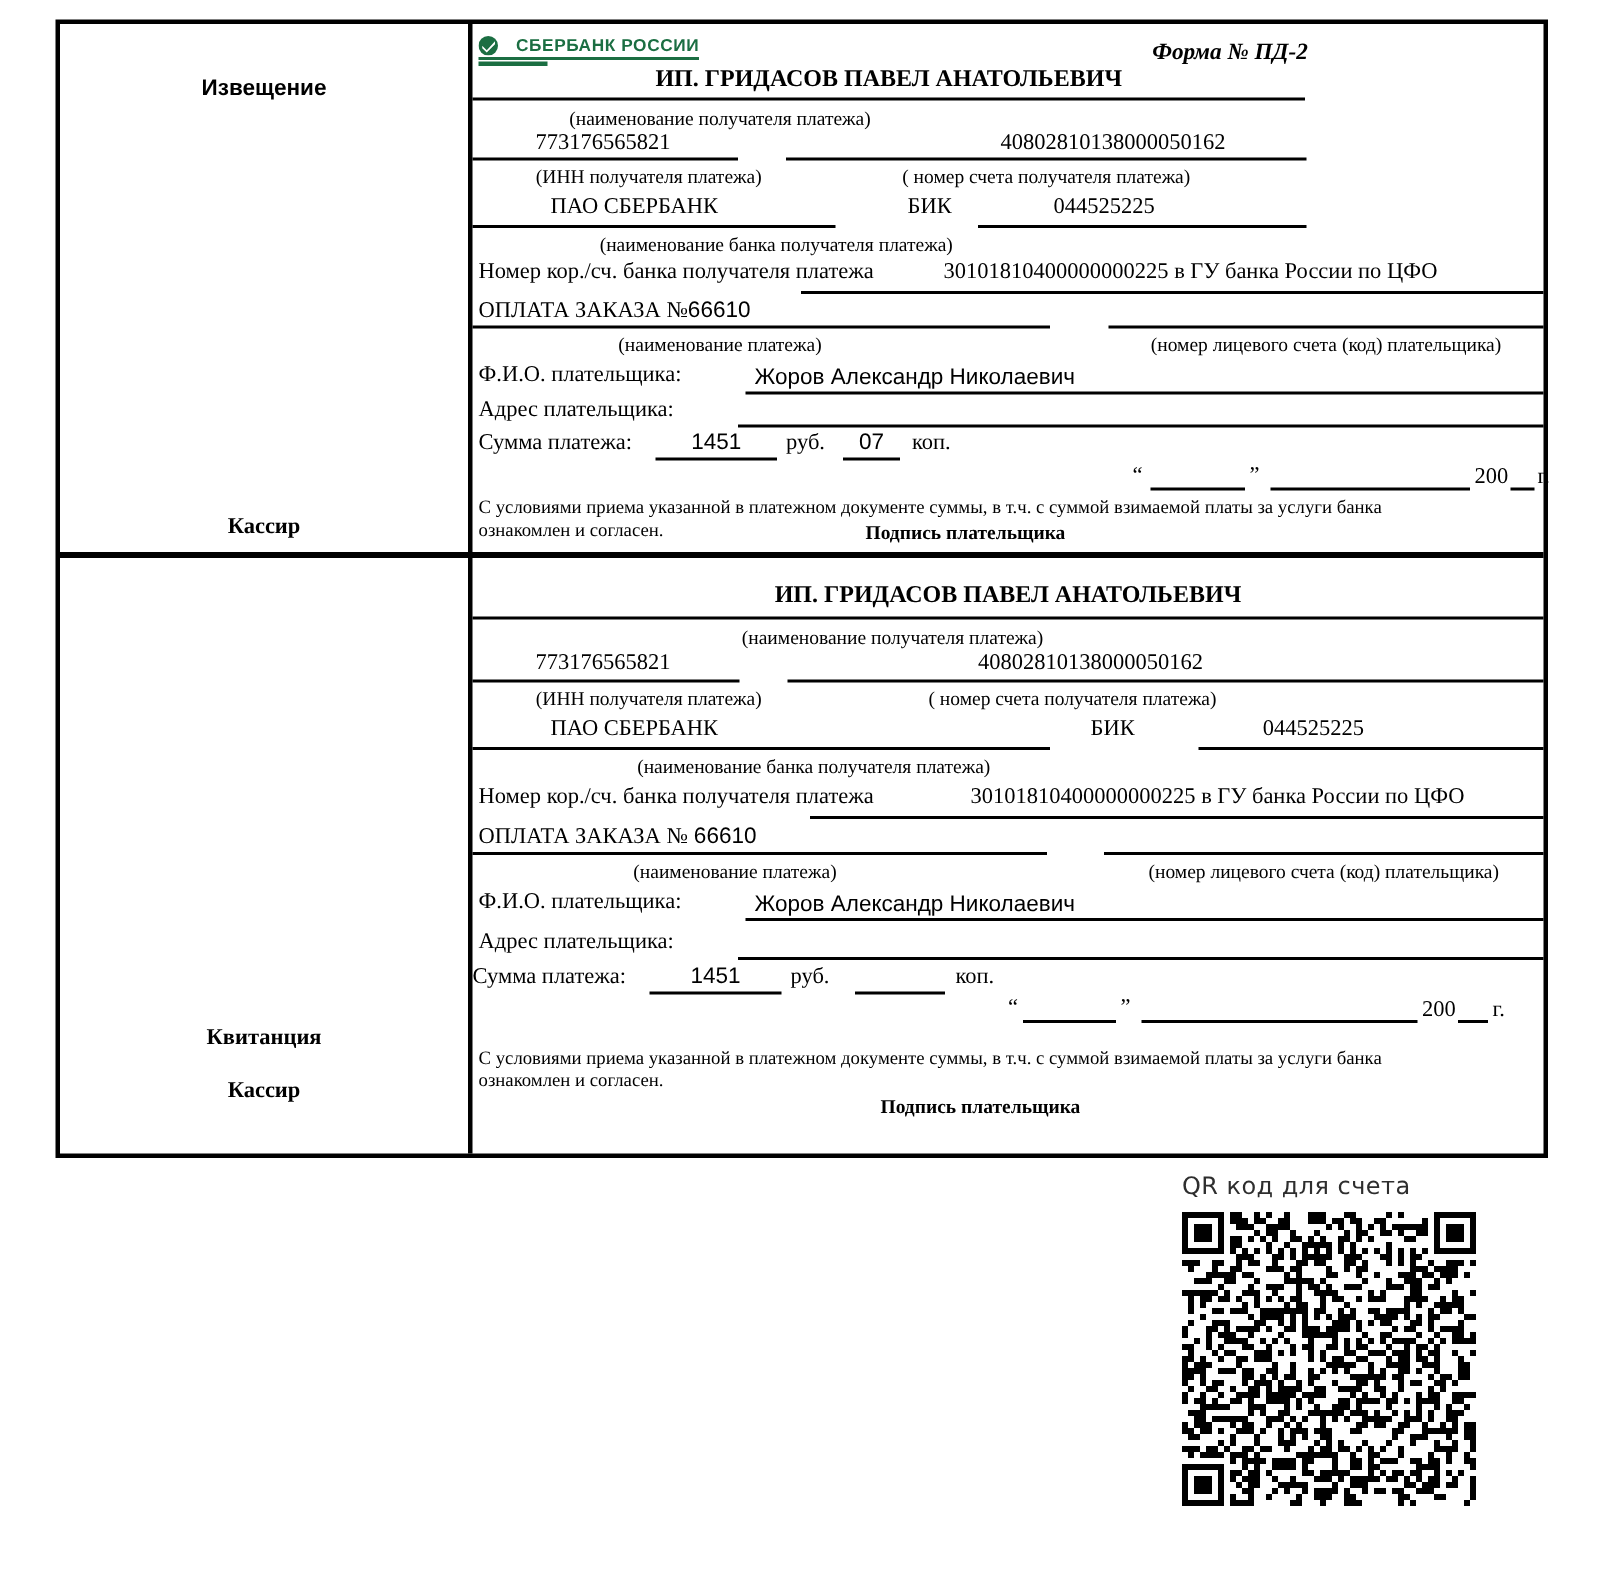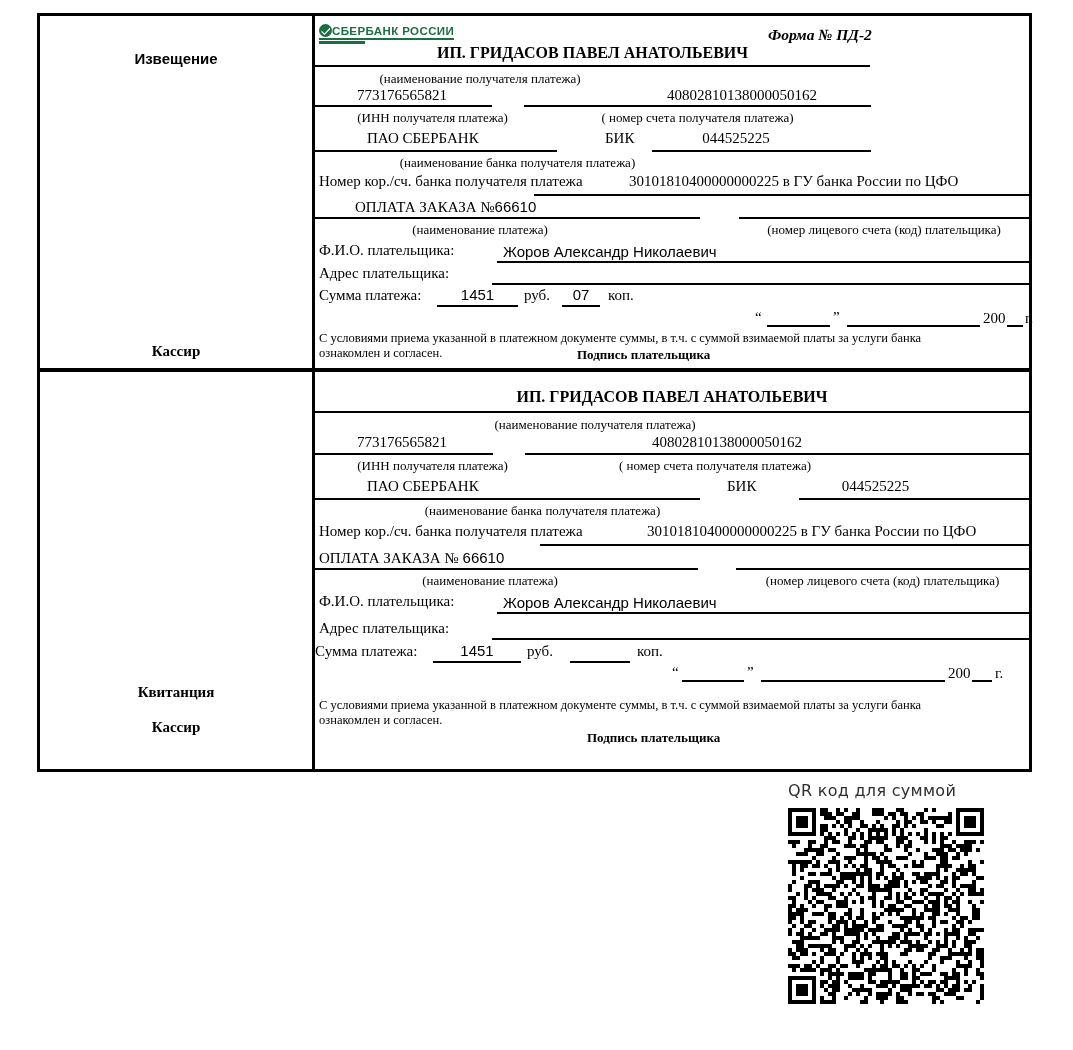--- a/index.html
+++ b/index.html
@@ -9,21 +9,21 @@
   .cap{font-family:"Liberation Serif","DejaVu Serif",serif;font-size:13px;text-align:center;white-space:nowrap;}
   .val{font-family:"Liberation Sans","DejaVu Sans",sans-serif;font-size:15px;white-space:nowrap;}
   .b{font-weight:bold;}
   .ctr{text-align:center;}
   .ln{position:absolute;background:#000;height:2px;}
   .outer{position:absolute;left:37px;top:13px;width:995px;height:759px;border:3px solid #000;box-sizing:border-box;}
   .vdiv{position:absolute;left:272px;top:0;width:3px;height:753px;background:#000;}
   .hdiv{position:absolute;left:0;top:352px;width:989px;height:4px;background:#000;}
   .cell{position:absolute;overflow:visible;}
   .small{font-size:12.5px;white-space:normal;line-height:1.22;}
-  .logo-row{display:flex;align-items:center;gap:0;border-bottom:2px solid #1b6e42;padding-bottom:1px;}
+  .logo-row{display:flex;align-items:center;gap:12px;border-bottom:2px solid #1b6e42;padding-bottom:1px;}
   .logo-text{font-family:"Liberation Sans","DejaVu Sans",sans-serif;font-size:11.5px;font-weight:bold;color:#1b6e42;letter-spacing:.4px;white-space:nowrap;}
   .logo-bar{width:46px;height:3px;background:#1b6e42;margin-top:1px;}
   .qr-label{font-family:"DejaVu Sans","Liberation Sans",sans-serif;font-size:16px;color:#2e2e2e;letter-spacing:.3px;white-space:nowrap;}
 </style>
 </head>
 <body>
 
 <div class="outer">
   <div class="vdiv"></div>
   <div class="hdiv"></div>
@@ -62,21 +62,21 @@
     <div class="abs ser" style="left:290px;top:114px;">БИК</div>
     <div class="abs ser ctr" style="left:337px;top:114px;width:168px;">044525225</div>
     <div class="ln" style="left:0;top:134px;width:242px;"></div>
     <div class="ln" style="left:337px;top:134px;width:219px;"></div>
     <div class="abs cap" style="left:0;top:139px;width:405px;">(наименование банка получателя платежа)</div>
 
     <div class="abs ser" style="left:4px;top:157px;">Номер кор./сч. банка получателя платежа</div>
     <div class="abs ser" style="left:314px;top:157px;">30101810400000000225 в ГУ банка России по ЦФО</div>
     <div class="ln" style="left:219px;top:178px;width:495px;"></div>
 
-    <div class="abs" style="left:4px;top:182px;margin-left:36px;">
+    <div class="abs" style="left:4px;top:182px;">
       <span class="ser">ОПЛАТА ЗАКАЗА №</span><span class="val">66610</span>
     </div>
     <div class="ln" style="left:0;top:201px;width:385px;"></div>
     <div class="ln" style="left:424px;top:201px;width:290px;"></div>
     <div class="abs cap" style="left:20px;top:206px;width:290px;">(наименование платежа)</div>
     <div class="abs cap" style="left:424px;top:206px;width:290px;">(номер лицевого счета (код) плательщика)</div>
 
     <div class="abs ser" style="left:4px;top:226px;">Ф.И.О. плательщика:</div>
     <div class="abs val" style="left:188px;top:227px;">Жоров Александр Николаевич</div>
     <div class="ln" style="left:182px;top:245px;width:532px;"></div>
@@ -160,17 +160,17 @@
     <div class="ln" style="left:446px;top:308px;width:184px;"></div>
     <div class="abs ser" style="left:633px;top:293px;">200</div>
     <div class="ln" style="left:657px;top:308px;width:20px;"></div>
     <div class="abs ser" style="left:680px;top:293px;">г.</div>
 
     <div class="abs ser small" style="left:4px;top:326px;width:660px;">С условиями приема указанной в платежном документе суммы, в т.ч. с суммой взимаемой платы за услуги банка ознакомлен и согласен.</div>
     <div class="abs ser b" style="left:272px;top:358px;font-size:13px;">Подпись плательщика</div>
   </div>
 </div>
 
-<div class="abs qr-label" style="left:788px;top:781px;">QR код для суммой</div>
+<div class="abs qr-label" style="left:788px;top:781px;">QR код для счета</div>
 <svg id="qr" class="abs" style="left:788px;top:808px;" width="196" height="196" viewBox="0 0 196 196">
     <rect width="196" height="196" fill="#fff"></rect>
     <path d="M0 0h4v4h-4zM4 0h4v4h-4zM8 0h4v4h-4zM12 0h4v4h-4zM16 0h4v4h-4zM20 0h4v4h-4zM24 0h4v4h-4zM32 0h4v4h-4zM36 0h4v4h-4zM48 0h4v4h-4zM56 0h4v4h-4zM68 0h4v4h-4zM84 0h4v4h-4zM88 0h4v4h-4zM92 0h4v4h-4zM108 0h4v4h-4zM112 0h4v4h-4zM136 0h4v4h-4zM144 0h4v4h-4zM168 0h4v4h-4zM172 0h4v4h-4zM176 0h4v4h-4zM180 0h4v4h-4zM184 0h4v4h-4zM188 0h4v4h-4zM192 0h4v4h-4zM0 4h4v4h-4zM24 4h4v4h-4zM32 4h4v4h-4zM36 4h4v4h-4zM40 4h4v4h-4zM48 4h4v4h-4zM52 4h4v4h-4zM64 4h4v4h-4zM68 4h4v4h-4zM84 4h4v4h-4zM88 4h4v4h-4zM92 4h4v4h-4zM100 4h4v4h-4zM104 4h4v4h-4zM112 4h4v4h-4zM116 4h4v4h-4zM128 4h4v4h-4zM132 4h4v4h-4zM160 4h4v4h-4zM168 4h4v4h-4zM192 4h4v4h-4zM0 8h4v4h-4zM8 8h4v4h-4zM12 8h4v4h-4zM16 8h4v4h-4zM24 8h4v4h-4zM36 8h4v4h-4zM40 8h4v4h-4zM44 8h4v4h-4zM56 8h4v4h-4zM60 8h4v4h-4zM64 8h4v4h-4zM68 8h4v4h-4zM96 8h4v4h-4zM104 8h4v4h-4zM116 8h4v4h-4zM124 8h4v4h-4zM132 8h4v4h-4zM140 8h4v4h-4zM144 8h4v4h-4zM148 8h4v4h-4zM152 8h4v4h-4zM156 8h4v4h-4zM160 8h4v4h-4zM168 8h4v4h-4zM176 8h4v4h-4zM180 8h4v4h-4zM184 8h4v4h-4zM192 8h4v4h-4zM0 12h4v4h-4zM8 12h4v4h-4zM12 12h4v4h-4zM16 12h4v4h-4zM24 12h4v4h-4zM48 12h4v4h-4zM56 12h4v4h-4zM60 12h4v4h-4zM72 12h4v4h-4zM88 12h4v4h-4zM108 12h4v4h-4zM116 12h4v4h-4zM120 12h4v4h-4zM132 12h4v4h-4zM136 12h4v4h-4zM144 12h4v4h-4zM156 12h4v4h-4zM160 12h4v4h-4zM168 12h4v4h-4zM176 12h4v4h-4zM180 12h4v4h-4zM184 12h4v4h-4zM192 12h4v4h-4zM0 16h4v4h-4zM8 16h4v4h-4zM12 16h4v4h-4zM16 16h4v4h-4zM24 16h4v4h-4zM32 16h4v4h-4zM36 16h4v4h-4zM44 16h4v4h-4zM52 16h4v4h-4zM60 16h4v4h-4zM72 16h4v4h-4zM76 16h4v4h-4zM84 16h4v4h-4zM92 16h4v4h-4zM104 16h4v4h-4zM108 16h4v4h-4zM116 16h4v4h-4zM124 16h4v4h-4zM148 16h4v4h-4zM152 16h4v4h-4zM168 16h4v4h-4zM176 16h4v4h-4zM180 16h4v4h-4zM184 16h4v4h-4zM192 16h4v4h-4zM0 20h4v4h-4zM24 20h4v4h-4zM32 20h4v4h-4zM36 20h4v4h-4zM56 20h4v4h-4zM68 20h4v4h-4zM80 20h4v4h-4zM84 20h4v4h-4zM88 20h4v4h-4zM92 20h4v4h-4zM96 20h4v4h-4zM104 20h4v4h-4zM112 20h4v4h-4zM136 20h4v4h-4zM168 20h4v4h-4zM192 20h4v4h-4zM0 24h4v4h-4zM4 24h4v4h-4zM8 24h4v4h-4zM12 24h4v4h-4zM16 24h4v4h-4zM20 24h4v4h-4zM24 24h4v4h-4zM32 24h4v4h-4zM40 24h4v4h-4zM48 24h4v4h-4zM56 24h4v4h-4zM64 24h4v4h-4zM72 24h4v4h-4zM80 24h4v4h-4zM88 24h4v4h-4zM96 24h4v4h-4zM104 24h4v4h-4zM112 24h4v4h-4zM120 24h4v4h-4zM128 24h4v4h-4zM136 24h4v4h-4zM144 24h4v4h-4zM152 24h4v4h-4zM160 24h4v4h-4zM168 24h4v4h-4zM172 24h4v4h-4zM176 24h4v4h-4zM180 24h4v4h-4zM184 24h4v4h-4zM188 24h4v4h-4zM192 24h4v4h-4zM36 28h4v4h-4zM40 28h4v4h-4zM44 28h4v4h-4zM60 28h4v4h-4zM64 28h4v4h-4zM72 28h4v4h-4zM80 28h4v4h-4zM84 28h4v4h-4zM88 28h4v4h-4zM92 28h4v4h-4zM96 28h4v4h-4zM108 28h4v4h-4zM112 28h4v4h-4zM116 28h4v4h-4zM132 28h4v4h-4zM136 28h4v4h-4zM144 28h4v4h-4zM152 28h4v4h-4zM156 28h4v4h-4zM0 32h4v4h-4zM4 32h4v4h-4zM8 32h4v4h-4zM20 32h4v4h-4zM24 32h4v4h-4zM36 32h4v4h-4zM44 32h4v4h-4zM48 32h4v4h-4zM60 32h4v4h-4zM76 32h4v4h-4zM80 32h4v4h-4zM88 32h4v4h-4zM92 32h4v4h-4zM108 32h4v4h-4zM112 32h4v4h-4zM120 32h4v4h-4zM136 32h4v4h-4zM144 32h4v4h-4zM152 32h4v4h-4zM164 32h4v4h-4zM176 32h4v4h-4zM180 32h4v4h-4zM184 32h4v4h-4zM192 32h4v4h-4zM4 36h4v4h-4zM20 36h4v4h-4zM32 36h4v4h-4zM36 36h4v4h-4zM56 36h4v4h-4zM60 36h4v4h-4zM64 36h4v4h-4zM72 36h4v4h-4zM76 36h4v4h-4zM96 36h4v4h-4zM108 36h4v4h-4zM116 36h4v4h-4zM120 36h4v4h-4zM152 36h4v4h-4zM156 36h4v4h-4zM160 36h4v4h-4zM168 36h4v4h-4zM172 36h4v4h-4zM176 36h4v4h-4zM180 36h4v4h-4zM16 40h4v4h-4zM20 40h4v4h-4zM24 40h4v4h-4zM28 40h4v4h-4zM32 40h4v4h-4zM40 40h4v4h-4zM44 40h4v4h-4zM68 40h4v4h-4zM76 40h4v4h-4zM96 40h4v4h-4zM100 40h4v4h-4zM116 40h4v4h-4zM128 40h4v4h-4zM144 40h4v4h-4zM148 40h4v4h-4zM152 40h4v4h-4zM160 40h4v4h-4zM164 40h4v4h-4zM172 40h4v4h-4zM176 40h4v4h-4zM180 40h4v4h-4zM188 40h4v4h-4zM8 44h4v4h-4zM12 44h4v4h-4zM16 44h4v4h-4zM28 44h4v4h-4zM32 44h4v4h-4zM48 44h4v4h-4zM68 44h4v4h-4zM72 44h4v4h-4zM76 44h4v4h-4zM80 44h4v4h-4zM84 44h4v4h-4zM92 44h4v4h-4zM120 44h4v4h-4zM136 44h4v4h-4zM148 44h4v4h-4zM152 44h4v4h-4zM156 44h4v4h-4zM168 44h4v4h-4zM176 44h4v4h-4zM24 48h4v4h-4zM44 48h4v4h-4zM56 48h4v4h-4zM60 48h4v4h-4zM64 48h4v4h-4zM76 48h4v4h-4zM84 48h4v4h-4zM88 48h4v4h-4zM96 48h4v4h-4zM108 48h4v4h-4zM112 48h4v4h-4zM116 48h4v4h-4zM136 48h4v4h-4zM140 48h4v4h-4zM144 48h4v4h-4zM152 48h4v4h-4zM156 48h4v4h-4zM164 48h4v4h-4zM168 48h4v4h-4zM0 52h4v4h-4zM4 52h4v4h-4zM8 52h4v4h-4zM12 52h4v4h-4zM16 52h4v4h-4zM20 52h4v4h-4zM28 52h4v4h-4zM40 52h4v4h-4zM44 52h4v4h-4zM48 52h4v4h-4zM60 52h4v4h-4zM76 52h4v4h-4zM88 52h4v4h-4zM92 52h4v4h-4zM96 52h4v4h-4zM100 52h4v4h-4zM124 52h4v4h-4zM132 52h4v4h-4zM152 52h4v4h-4zM156 52h4v4h-4zM180 52h4v4h-4zM192 52h4v4h-4zM4 56h4v4h-4zM12 56h4v4h-4zM16 56h4v4h-4zM24 56h4v4h-4zM28 56h4v4h-4zM36 56h4v4h-4zM48 56h4v4h-4zM56 56h4v4h-4zM64 56h4v4h-4zM72 56h4v4h-4zM76 56h4v4h-4zM92 56h4v4h-4zM100 56h4v4h-4zM104 56h4v4h-4zM116 56h4v4h-4zM124 56h4v4h-4zM128 56h4v4h-4zM132 56h4v4h-4zM148 56h4v4h-4zM152 56h4v4h-4zM156 56h4v4h-4zM160 56h4v4h-4zM172 56h4v4h-4zM180 56h4v4h-4zM184 56h4v4h-4zM4 60h4v4h-4zM12 60h4v4h-4zM40 60h4v4h-4zM48 60h4v4h-4zM68 60h4v4h-4zM76 60h4v4h-4zM80 60h4v4h-4zM92 60h4v4h-4zM108 60h4v4h-4zM148 60h4v4h-4zM156 60h4v4h-4zM168 60h4v4h-4zM172 60h4v4h-4zM176 60h4v4h-4zM180 60h4v4h-4zM184 60h4v4h-4zM4 64h4v4h-4zM20 64h4v4h-4zM24 64h4v4h-4zM32 64h4v4h-4zM36 64h4v4h-4zM40 64h4v4h-4zM52 64h4v4h-4zM56 64h4v4h-4zM60 64h4v4h-4zM64 64h4v4h-4zM68 64h4v4h-4zM72 64h4v4h-4zM76 64h4v4h-4zM80 64h4v4h-4zM88 64h4v4h-4zM92 64h4v4h-4zM104 64h4v4h-4zM112 64h4v4h-4zM124 64h4v4h-4zM128 64h4v4h-4zM136 64h4v4h-4zM140 64h4v4h-4zM144 64h4v4h-4zM148 64h4v4h-4zM164 64h4v4h-4zM172 64h4v4h-4zM176 64h4v4h-4zM184 64h4v4h-4zM12 68h4v4h-4zM44 68h4v4h-4zM52 68h4v4h-4zM56 68h4v4h-4zM60 68h4v4h-4zM64 68h4v4h-4zM72 68h4v4h-4zM80 68h4v4h-4zM88 68h4v4h-4zM96 68h4v4h-4zM104 68h4v4h-4zM108 68h4v4h-4zM112 68h4v4h-4zM128 68h4v4h-4zM132 68h4v4h-4zM136 68h4v4h-4zM140 68h4v4h-4zM148 68h4v4h-4zM156 68h4v4h-4zM164 68h4v4h-4zM168 68h4v4h-4zM188 68h4v4h-4zM192 68h4v4h-4zM4 72h4v4h-4zM20 72h4v4h-4zM24 72h4v4h-4zM28 72h4v4h-4zM48 72h4v4h-4zM52 72h4v4h-4zM64 72h4v4h-4zM72 72h4v4h-4zM80 72h4v4h-4zM100 72h4v4h-4zM104 72h4v4h-4zM108 72h4v4h-4zM116 72h4v4h-4zM124 72h4v4h-4zM132 72h4v4h-4zM136 72h4v4h-4zM152 72h4v4h-4zM156 72h4v4h-4zM164 72h4v4h-4zM184 72h4v4h-4zM0 76h4v4h-4zM16 76h4v4h-4zM20 76h4v4h-4zM28 76h4v4h-4zM36 76h4v4h-4zM40 76h4v4h-4zM44 76h4v4h-4zM48 76h4v4h-4zM56 76h4v4h-4zM68 76h4v4h-4zM72 76h4v4h-4zM80 76h4v4h-4zM84 76h4v4h-4zM88 76h4v4h-4zM96 76h4v4h-4zM100 76h4v4h-4zM104 76h4v4h-4zM108 76h4v4h-4zM116 76h4v4h-4zM140 76h4v4h-4zM148 76h4v4h-4zM152 76h4v4h-4zM164 76h4v4h-4zM172 76h4v4h-4zM176 76h4v4h-4zM180 76h4v4h-4zM184 76h4v4h-4zM0 80h4v4h-4zM16 80h4v4h-4zM24 80h4v4h-4zM28 80h4v4h-4zM32 80h4v4h-4zM44 80h4v4h-4zM64 80h4v4h-4zM80 80h4v4h-4zM84 80h4v4h-4zM88 80h4v4h-4zM92 80h4v4h-4zM96 80h4v4h-4zM100 80h4v4h-4zM120 80h4v4h-4zM132 80h4v4h-4zM136 80h4v4h-4zM156 80h4v4h-4zM168 80h4v4h-4zM180 80h4v4h-4zM184 80h4v4h-4zM192 80h4v4h-4zM8 84h4v4h-4zM16 84h4v4h-4zM28 84h4v4h-4zM32 84h4v4h-4zM36 84h4v4h-4zM40 84h4v4h-4zM52 84h4v4h-4zM60 84h4v4h-4zM68 84h4v4h-4zM84 84h4v4h-4zM100 84h4v4h-4zM108 84h4v4h-4zM116 84h4v4h-4zM124 84h4v4h-4zM132 84h4v4h-4zM140 84h4v4h-4zM144 84h4v4h-4zM148 84h4v4h-4zM152 84h4v4h-4zM164 84h4v4h-4zM172 84h4v4h-4zM180 84h4v4h-4zM184 84h4v4h-4zM188 84h4v4h-4zM192 84h4v4h-4zM0 88h4v4h-4zM4 88h4v4h-4zM16 88h4v4h-4zM24 88h4v4h-4zM40 88h4v4h-4zM44 88h4v4h-4zM56 88h4v4h-4zM72 88h4v4h-4zM80 88h4v4h-4zM84 88h4v4h-4zM96 88h4v4h-4zM100 88h4v4h-4zM108 88h4v4h-4zM116 88h4v4h-4zM120 88h4v4h-4zM136 88h4v4h-4zM148 88h4v4h-4zM156 88h4v4h-4zM160 88h4v4h-4zM168 88h4v4h-4zM4 92h4v4h-4zM20 92h4v4h-4zM28 92h4v4h-4zM32 92h4v4h-4zM48 92h4v4h-4zM52 92h4v4h-4zM56 92h4v4h-4zM64 92h4v4h-4zM72 92h4v4h-4zM84 92h4v4h-4zM92 92h4v4h-4zM108 92h4v4h-4zM112 92h4v4h-4zM124 92h4v4h-4zM128 92h4v4h-4zM132 92h4v4h-4zM140 92h4v4h-4zM144 92h4v4h-4zM148 92h4v4h-4zM156 92h4v4h-4zM164 92h4v4h-4zM168 92h4v4h-4zM180 92h4v4h-4zM192 92h4v4h-4zM0 96h4v4h-4zM4 96h4v4h-4zM12 96h4v4h-4zM24 96h4v4h-4zM36 96h4v4h-4zM40 96h4v4h-4zM48 96h4v4h-4zM52 96h4v4h-4zM56 96h4v4h-4zM84 96h4v4h-4zM92 96h4v4h-4zM100 96h4v4h-4zM104 96h4v4h-4zM116 96h4v4h-4zM120 96h4v4h-4zM136 96h4v4h-4zM144 96h4v4h-4zM148 96h4v4h-4zM156 96h4v4h-4zM160 96h4v4h-4zM168 96h4v4h-4zM184 96h4v4h-4zM0 100h4v4h-4zM8 100h4v4h-4zM12 100h4v4h-4zM16 100h4v4h-4zM36 100h4v4h-4zM60 100h4v4h-4zM72 100h4v4h-4zM96 100h4v4h-4zM100 100h4v4h-4zM104 100h4v4h-4zM108 100h4v4h-4zM112 100h4v4h-4zM124 100h4v4h-4zM136 100h4v4h-4zM140 100h4v4h-4zM144 100h4v4h-4zM148 100h4v4h-4zM160 100h4v4h-4zM164 100h4v4h-4zM168 100h4v4h-4zM184 100h4v4h-4zM188 100h4v4h-4zM0 104h4v4h-4zM4 104h4v4h-4zM8 104h4v4h-4zM12 104h4v4h-4zM24 104h4v4h-4zM28 104h4v4h-4zM32 104h4v4h-4zM40 104h4v4h-4zM44 104h4v4h-4zM56 104h4v4h-4zM60 104h4v4h-4zM72 104h4v4h-4zM84 104h4v4h-4zM92 104h4v4h-4zM100 104h4v4h-4zM108 104h4v4h-4zM124 104h4v4h-4zM132 104h4v4h-4zM144 104h4v4h-4zM148 104h4v4h-4zM156 104h4v4h-4zM168 104h4v4h-4zM184 104h4v4h-4zM188 104h4v4h-4zM0 108h4v4h-4zM4 108h4v4h-4zM12 108h4v4h-4zM40 108h4v4h-4zM44 108h4v4h-4zM52 108h4v4h-4zM60 108h4v4h-4zM68 108h4v4h-4zM72 108h4v4h-4zM84 108h4v4h-4zM88 108h4v4h-4zM112 108h4v4h-4zM116 108h4v4h-4zM120 108h4v4h-4zM124 108h4v4h-4zM128 108h4v4h-4zM132 108h4v4h-4zM140 108h4v4h-4zM144 108h4v4h-4zM164 108h4v4h-4zM172 108h4v4h-4zM176 108h4v4h-4zM184 108h4v4h-4zM188 108h4v4h-4zM0 112h4v4h-4zM12 112h4v4h-4zM20 112h4v4h-4zM24 112h4v4h-4zM40 112h4v4h-4zM48 112h4v4h-4zM52 112h4v4h-4zM56 112h4v4h-4zM64 112h4v4h-4zM76 112h4v4h-4zM84 112h4v4h-4zM100 112h4v4h-4zM116 112h4v4h-4zM120 112h4v4h-4zM128 112h4v4h-4zM144 112h4v4h-4zM152 112h4v4h-4zM156 112h4v4h-4zM168 112h4v4h-4zM172 112h4v4h-4zM180 112h4v4h-4zM4 116h4v4h-4zM16 116h4v4h-4zM20 116h4v4h-4zM32 116h4v4h-4zM44 116h4v4h-4zM48 116h4v4h-4zM56 116h4v4h-4zM64 116h4v4h-4zM68 116h4v4h-4zM72 116h4v4h-4zM76 116h4v4h-4zM88 116h4v4h-4zM92 116h4v4h-4zM104 116h4v4h-4zM108 116h4v4h-4zM112 116h4v4h-4zM116 116h4v4h-4zM128 116h4v4h-4zM132 116h4v4h-4zM144 116h4v4h-4zM164 116h4v4h-4zM172 116h4v4h-4zM0 120h4v4h-4zM12 120h4v4h-4zM24 120h4v4h-4zM36 120h4v4h-4zM40 120h4v4h-4zM44 120h4v4h-4zM48 120h4v4h-4zM56 120h4v4h-4zM60 120h4v4h-4zM64 120h4v4h-4zM68 120h4v4h-4zM72 120h4v4h-4zM80 120h4v4h-4zM84 120h4v4h-4zM88 120h4v4h-4zM92 120h4v4h-4zM112 120h4v4h-4zM120 120h4v4h-4zM132 120h4v4h-4zM140 120h4v4h-4zM156 120h4v4h-4zM164 120h4v4h-4zM168 120h4v4h-4zM180 120h4v4h-4zM184 120h4v4h-4zM188 120h4v4h-4zM192 120h4v4h-4zM0 124h4v4h-4zM8 124h4v4h-4zM12 124h4v4h-4zM20 124h4v4h-4zM32 124h4v4h-4zM36 124h4v4h-4zM44 124h4v4h-4zM56 124h4v4h-4zM60 124h4v4h-4zM64 124h4v4h-4zM68 124h4v4h-4zM76 124h4v4h-4zM84 124h4v4h-4zM104 124h4v4h-4zM108 124h4v4h-4zM116 124h4v4h-4zM120 124h4v4h-4zM124 124h4v4h-4zM128 124h4v4h-4zM136 124h4v4h-4zM140 124h4v4h-4zM148 124h4v4h-4zM156 124h4v4h-4zM160 124h4v4h-4zM164 124h4v4h-4zM168 124h4v4h-4zM180 124h4v4h-4zM184 124h4v4h-4zM12 128h4v4h-4zM16 128h4v4h-4zM20 128h4v4h-4zM24 128h4v4h-4zM28 128h4v4h-4zM44 128h4v4h-4zM48 128h4v4h-4zM52 128h4v4h-4zM68 128h4v4h-4zM76 128h4v4h-4zM88 128h4v4h-4zM100 128h4v4h-4zM104 128h4v4h-4zM108 128h4v4h-4zM116 128h4v4h-4zM136 128h4v4h-4zM156 128h4v4h-4zM168 128h4v4h-4zM176 128h4v4h-4zM188 128h4v4h-4zM4 132h4v4h-4zM8 132h4v4h-4zM12 132h4v4h-4zM44 132h4v4h-4zM52 132h4v4h-4zM64 132h4v4h-4zM68 132h4v4h-4zM84 132h4v4h-4zM88 132h4v4h-4zM92 132h4v4h-4zM96 132h4v4h-4zM100 132h4v4h-4zM104 132h4v4h-4zM112 132h4v4h-4zM116 132h4v4h-4zM120 132h4v4h-4zM128 132h4v4h-4zM140 132h4v4h-4zM148 132h4v4h-4zM156 132h4v4h-4zM164 132h4v4h-4zM176 132h4v4h-4zM180 132h4v4h-4zM184 132h4v4h-4zM8 136h4v4h-4zM12 136h4v4h-4zM20 136h4v4h-4zM24 136h4v4h-4zM28 136h4v4h-4zM32 136h4v4h-4zM36 136h4v4h-4zM40 136h4v4h-4zM56 136h4v4h-4zM60 136h4v4h-4zM64 136h4v4h-4zM72 136h4v4h-4zM80 136h4v4h-4zM92 136h4v4h-4zM100 136h4v4h-4zM108 136h4v4h-4zM120 136h4v4h-4zM124 136h4v4h-4zM128 136h4v4h-4zM132 136h4v4h-4zM136 136h4v4h-4zM148 136h4v4h-4zM152 136h4v4h-4zM156 136h4v4h-4zM164 136h4v4h-4zM176 136h4v4h-4zM180 136h4v4h-4zM0 140h4v4h-4zM8 140h4v4h-4zM12 140h4v4h-4zM16 140h4v4h-4zM32 140h4v4h-4zM40 140h4v4h-4zM44 140h4v4h-4zM56 140h4v4h-4zM68 140h4v4h-4zM76 140h4v4h-4zM92 140h4v4h-4zM116 140h4v4h-4zM120 140h4v4h-4zM128 140h4v4h-4zM132 140h4v4h-4zM144 140h4v4h-4zM148 140h4v4h-4zM160 140h4v4h-4zM172 140h4v4h-4zM180 140h4v4h-4zM188 140h4v4h-4zM192 140h4v4h-4zM0 144h4v4h-4zM4 144h4v4h-4zM12 144h4v4h-4zM16 144h4v4h-4zM24 144h4v4h-4zM36 144h4v4h-4zM40 144h4v4h-4zM44 144h4v4h-4zM52 144h4v4h-4zM64 144h4v4h-4zM72 144h4v4h-4zM76 144h4v4h-4zM80 144h4v4h-4zM88 144h4v4h-4zM92 144h4v4h-4zM96 144h4v4h-4zM112 144h4v4h-4zM116 144h4v4h-4zM140 144h4v4h-4zM144 144h4v4h-4zM160 144h4v4h-4zM164 144h4v4h-4zM168 144h4v4h-4zM172 144h4v4h-4zM176 144h4v4h-4zM180 144h4v4h-4zM188 144h4v4h-4zM192 144h4v4h-4zM4 148h4v4h-4zM8 148h4v4h-4zM32 148h4v4h-4zM48 148h4v4h-4zM64 148h4v4h-4zM72 148h4v4h-4zM80 148h4v4h-4zM92 148h4v4h-4zM96 148h4v4h-4zM140 148h4v4h-4zM152 148h4v4h-4zM156 148h4v4h-4zM160 148h4v4h-4zM176 148h4v4h-4zM188 148h4v4h-4zM192 148h4v4h-4zM24 152h4v4h-4zM32 152h4v4h-4zM48 152h4v4h-4zM64 152h4v4h-4zM68 152h4v4h-4zM72 152h4v4h-4zM88 152h4v4h-4zM96 152h4v4h-4zM104 152h4v4h-4zM120 152h4v4h-4zM136 152h4v4h-4zM152 152h4v4h-4zM168 152h4v4h-4zM180 152h4v4h-4zM192 152h4v4h-4zM0 156h4v4h-4zM4 156h4v4h-4zM8 156h4v4h-4zM16 156h4v4h-4zM20 156h4v4h-4zM28 156h4v4h-4zM40 156h4v4h-4zM44 156h4v4h-4zM52 156h4v4h-4zM56 156h4v4h-4zM68 156h4v4h-4zM84 156h4v4h-4zM92 156h4v4h-4zM96 156h4v4h-4zM104 156h4v4h-4zM108 156h4v4h-4zM116 156h4v4h-4zM124 156h4v4h-4zM132 156h4v4h-4zM144 156h4v4h-4zM168 156h4v4h-4zM172 156h4v4h-4zM176 156h4v4h-4zM180 156h4v4h-4zM192 156h4v4h-4zM4 160h4v4h-4zM12 160h4v4h-4zM16 160h4v4h-4zM20 160h4v4h-4zM24 160h4v4h-4zM32 160h4v4h-4zM36 160h4v4h-4zM40 160h4v4h-4zM48 160h4v4h-4zM76 160h4v4h-4zM80 160h4v4h-4zM84 160h4v4h-4zM88 160h4v4h-4zM92 160h4v4h-4zM96 160h4v4h-4zM100 160h4v4h-4zM112 160h4v4h-4zM124 160h4v4h-4zM128 160h4v4h-4zM144 160h4v4h-4zM164 160h4v4h-4zM176 160h4v4h-4zM188 160h4v4h-4zM32 164h4v4h-4zM40 164h4v4h-4zM44 164h4v4h-4zM48 164h4v4h-4zM52 164h4v4h-4zM60 164h4v4h-4zM64 164h4v4h-4zM68 164h4v4h-4zM72 164h4v4h-4zM80 164h4v4h-4zM84 164h4v4h-4zM100 164h4v4h-4zM112 164h4v4h-4zM116 164h4v4h-4zM124 164h4v4h-4zM132 164h4v4h-4zM136 164h4v4h-4zM140 164h4v4h-4zM152 164h4v4h-4zM156 164h4v4h-4zM164 164h4v4h-4zM168 164h4v4h-4zM176 164h4v4h-4zM188 164h4v4h-4zM192 164h4v4h-4zM0 168h4v4h-4zM4 168h4v4h-4zM8 168h4v4h-4zM12 168h4v4h-4zM16 168h4v4h-4zM20 168h4v4h-4zM24 168h4v4h-4zM40 168h4v4h-4zM48 168h4v4h-4zM60 168h4v4h-4zM64 168h4v4h-4zM68 168h4v4h-4zM72 168h4v4h-4zM80 168h4v4h-4zM100 168h4v4h-4zM112 168h4v4h-4zM116 168h4v4h-4zM124 168h4v4h-4zM128 168h4v4h-4zM156 168h4v4h-4zM160 168h4v4h-4zM164 168h4v4h-4zM168 168h4v4h-4zM192 168h4v4h-4zM0 172h4v4h-4zM24 172h4v4h-4zM32 172h4v4h-4zM36 172h4v4h-4zM44 172h4v4h-4zM48 172h4v4h-4zM56 172h4v4h-4zM80 172h4v4h-4zM84 172h4v4h-4zM92 172h4v4h-4zM96 172h4v4h-4zM100 172h4v4h-4zM104 172h4v4h-4zM108 172h4v4h-4zM124 172h4v4h-4zM132 172h4v4h-4zM140 172h4v4h-4zM144 172h4v4h-4zM152 172h4v4h-4zM156 172h4v4h-4zM168 172h4v4h-4zM176 172h4v4h-4zM184 172h4v4h-4zM0 176h4v4h-4zM8 176h4v4h-4zM12 176h4v4h-4zM16 176h4v4h-4zM24 176h4v4h-4zM32 176h4v4h-4zM40 176h4v4h-4zM44 176h4v4h-4zM48 176h4v4h-4zM60 176h4v4h-4zM72 176h4v4h-4zM88 176h4v4h-4zM92 176h4v4h-4zM96 176h4v4h-4zM104 176h4v4h-4zM112 176h4v4h-4zM116 176h4v4h-4zM120 176h4v4h-4zM124 176h4v4h-4zM128 176h4v4h-4zM136 176h4v4h-4zM140 176h4v4h-4zM148 176h4v4h-4zM156 176h4v4h-4zM164 176h4v4h-4zM168 176h4v4h-4zM180 176h4v4h-4zM192 176h4v4h-4zM0 180h4v4h-4zM8 180h4v4h-4zM12 180h4v4h-4zM16 180h4v4h-4zM24 180h4v4h-4zM36 180h4v4h-4zM44 180h4v4h-4zM48 180h4v4h-4zM64 180h4v4h-4zM68 180h4v4h-4zM72 180h4v4h-4zM76 180h4v4h-4zM80 180h4v4h-4zM100 180h4v4h-4zM112 180h4v4h-4zM116 180h4v4h-4zM120 180h4v4h-4zM148 180h4v4h-4zM152 180h4v4h-4zM160 180h4v4h-4zM164 180h4v4h-4zM168 180h4v4h-4zM176 180h4v4h-4zM180 180h4v4h-4zM192 180h4v4h-4zM0 184h4v4h-4zM8 184h4v4h-4zM12 184h4v4h-4zM16 184h4v4h-4zM24 184h4v4h-4zM40 184h4v4h-4zM44 184h4v4h-4zM60 184h4v4h-4zM68 184h4v4h-4zM80 184h4v4h-4zM88 184h4v4h-4zM92 184h4v4h-4zM96 184h4v4h-4zM100 184h4v4h-4zM108 184h4v4h-4zM120 184h4v4h-4zM128 184h4v4h-4zM132 184h4v4h-4zM140 184h4v4h-4zM144 184h4v4h-4zM156 184h4v4h-4zM160 184h4v4h-4zM164 184h4v4h-4zM192 184h4v4h-4zM0 188h4v4h-4zM24 188h4v4h-4zM32 188h4v4h-4zM44 188h4v4h-4zM56 188h4v4h-4zM76 188h4v4h-4zM88 188h4v4h-4zM92 188h4v4h-4zM96 188h4v4h-4zM108 188h4v4h-4zM112 188h4v4h-4zM144 188h4v4h-4zM148 188h4v4h-4zM168 188h4v4h-4zM172 188h4v4h-4zM192 188h4v4h-4zM0 192h4v4h-4zM4 192h4v4h-4zM8 192h4v4h-4zM12 192h4v4h-4zM16 192h4v4h-4zM20 192h4v4h-4zM24 192h4v4h-4zM32 192h4v4h-4zM36 192h4v4h-4zM40 192h4v4h-4zM44 192h4v4h-4zM72 192h4v4h-4zM76 192h4v4h-4zM92 192h4v4h-4zM108 192h4v4h-4zM112 192h4v4h-4zM116 192h4v4h-4zM144 192h4v4h-4zM152 192h4v4h-4zM188 192h4v4h-4z" fill="#000"></path>
   </svg>
 
 </body></html>

